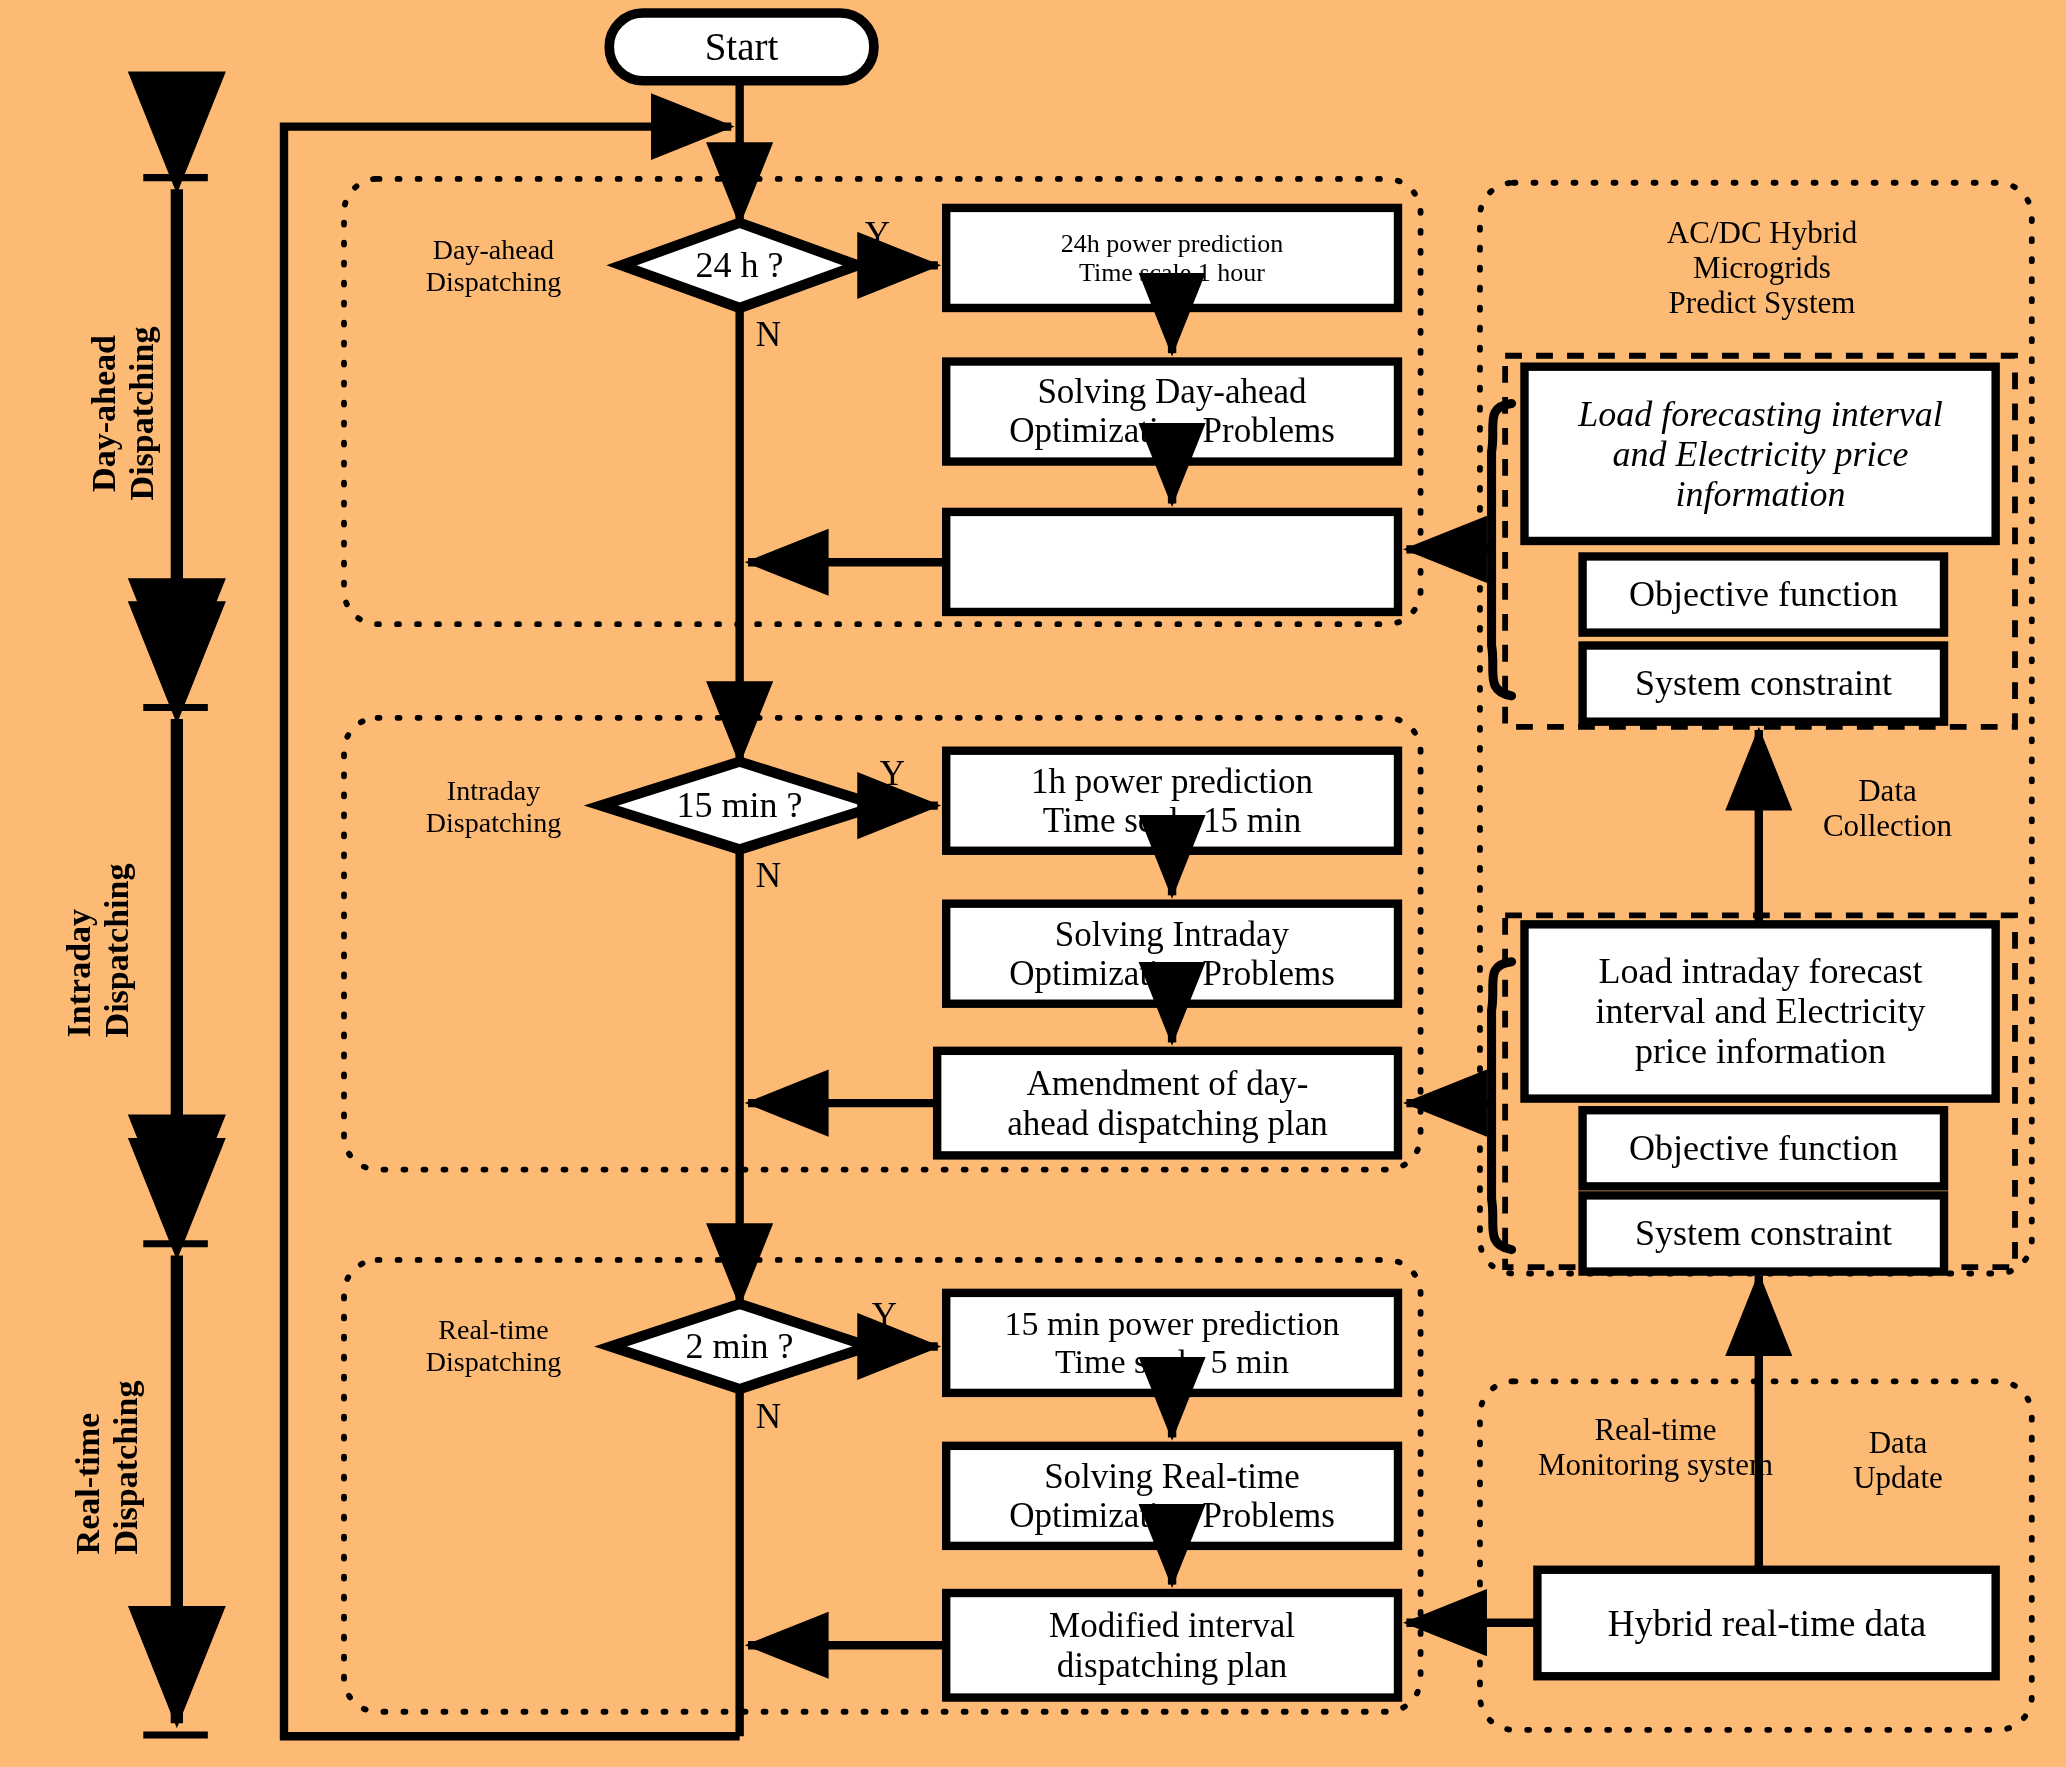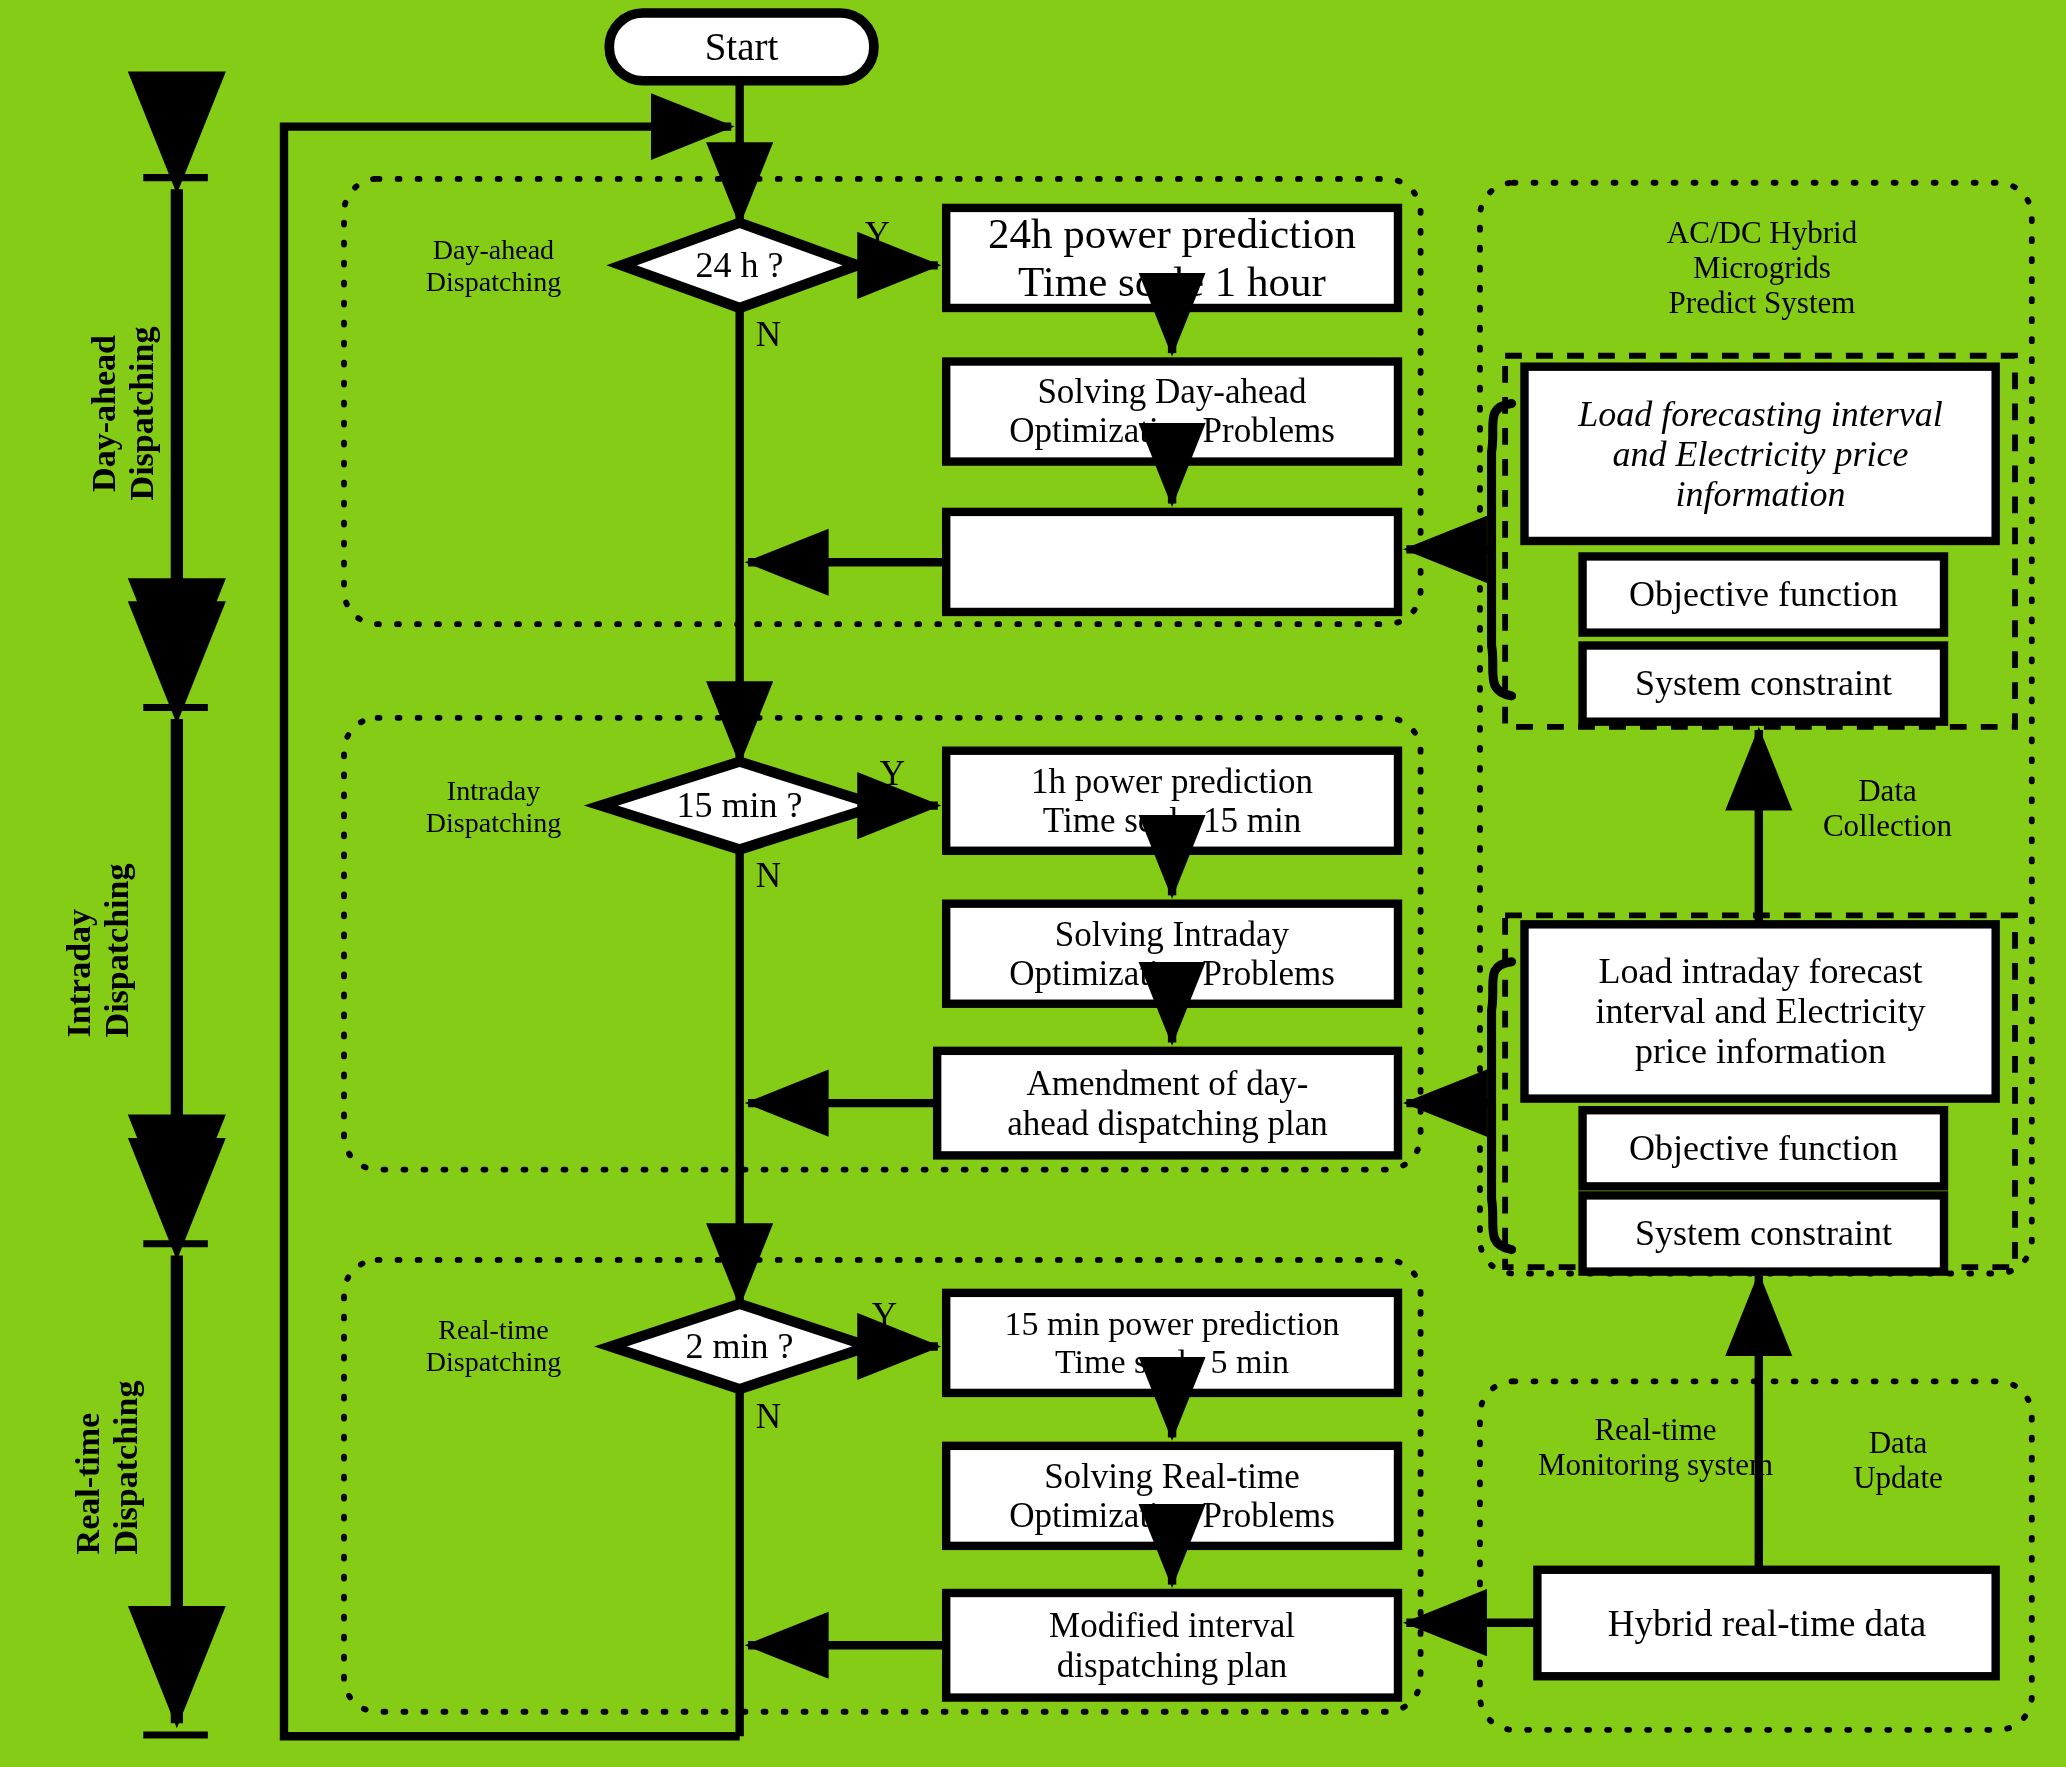--- a/index.html
+++ b/index.html
@@ -1,17 +1,17 @@
 <!DOCTYPE html>
 <html style="font-size:10.3px"><head>
 <meta charset="utf-8">
 <style>
   html,body{margin:0;padding:0;background:#fff;}
   body{font-family:"Liberation Serif","DejaVu Serif",serif;color:#000;}
-  #stage{position:relative;width:2066px;height:1768px;background:#84cc16;overflow:hidden;}
+  #stage{position:relative;width:2066px;height:1768px;background:#fdba74;overflow:hidden;}
   #svgroot{position:absolute;left:0;top:0;width:2066px;height:1768px;}
   .txt{position:absolute;text-align:center;line-height:1.12;color:#000;
        white-space:pre-line;display:flex;align-items:center;justify-content:center;}
   .vlabel{position:absolute;font-weight:bold;white-space:nowrap;
           transform-origin:center center;transform:rotate(-90deg);
           display:flex;align-items:center;justify-content:center;}
 </style>
 </head>
 <body>
 
@@ -143,21 +143,21 @@
 Dispatching</div>
   <div class="vlabel" style="left:-139px;top:1448px;width:491px;height:39px;font-size:34px;white-space:pre-line;">Real-time
 Dispatching</div>
 
   <div class="txt" style="left:387px;top:225px;width:213px;height:81px;font-size:28px;">Day-ahead
 Dispatching</div>
   <div class="txt" style="left:639px;top:243px;width:201px;height:45px;font-size:36px;">24 h ?</div>
   <div class="txt" style="left:858px;top:216px;width:39px;height:37px;font-size:35px;">Y</div>
   <div class="txt" style="left:749px;top:316px;width:39px;height:37px;font-size:35px;">N</div>
 
-  <div class="txt" style="left:946px;top:208px;width:452px;height:100px;font-size:43px;">24h power prediction
+  <div class="txt" style="left:946px;top:208px;width:452px;height:100px;font-size:26px;">24h power prediction
 Time scale 1 hour</div>
   <div class="txt" style="left:946px;top:361px;width:452px;height:100px;font-size:35px;">Solving Day-ahead
 Optimization Problems</div>
 
   <div class="txt" style="left:387px;top:766px;width:213px;height:81px;font-size:28px;">Intraday
 Dispatching</div>
   <div class="txt" style="left:629px;top:783px;width:221px;height:45px;font-size:36px;">15 min ?</div>
   <div class="txt" style="left:873px;top:755px;width:39px;height:37px;font-size:35px;">Y</div>
   <div class="txt" style="left:749px;top:857px;width:39px;height:37px;font-size:35px;">N</div>
 

